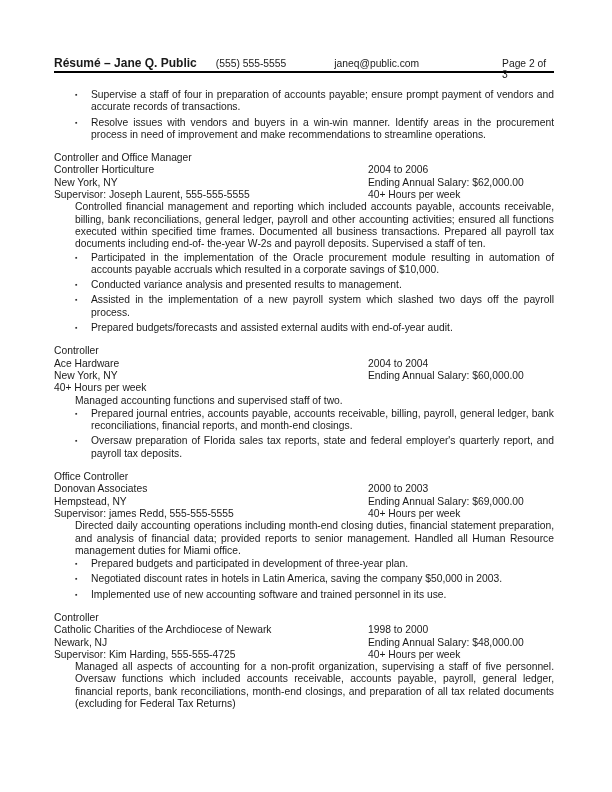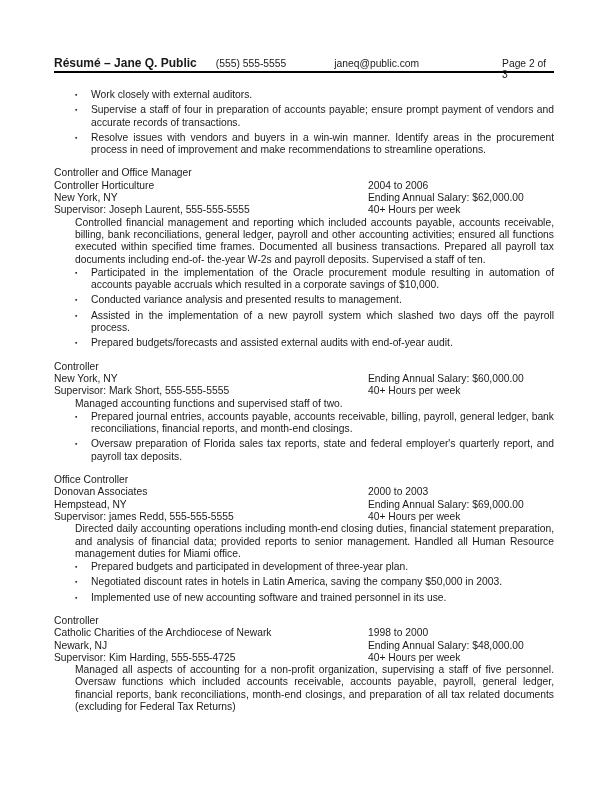--- a/index.html
+++ b/index.html
@@ -27,21 +27,20 @@
 
 <div class="page">
   <div class="header">
     <span class="name">Résumé – Jane Q. Public</span>
     <span class="phone">(555) 555-5555</span>
     <span class="email">janeq@public.com</span>
     <span class="page-no">Page 2 of 3</span>
   </div>
 
   <ul class="bullets top-bullets">
-    <li>Work closely with external auditors.</li>
     <li>Supervise a staff of four in preparation of accounts payable; ensure prompt payment of vendors and accurate records of transactions.</li>
     <li>Resolve issues with vendors and buyers in a win-win manner. Identify areas in the procurement process in need of improvement and make recommendations to streamline operations.</li>
   </ul>
 
   <div class="job">
     <div class="title">Controller and Office Manager</div>
     <div class="row">
         <span class="l">Controller Horticulture</span>
         <span>2004 to 2006</span>
       </div>
@@ -58,25 +57,28 @@
       <li>Participated in the implementation of the Oracle procurement module resulting in automation of accounts payable accruals which resulted in a corporate savings of $10,000.</li>
       <li>Conducted variance analysis and presented results to management.</li>
       <li>Assisted in the implementation of a new payroll system which slashed two days off the payroll process.</li>
       <li>Prepared budgets/forecasts and assisted external audits with end-of-year audit.</li>
     </ul>
   </div>
 
   <div class="job">
     <div class="title">Controller</div>
     <div class="row">
+        <span class="l">Ace Hardware</span>
+        <span>2004 to 2004</span>
+      </div>
+    <div class="row">
         <span class="l">New York, NY</span>
         <span>Ending Annual Salary: $60,000.00</span>
       </div>
     <div class="row">
-        <span class="l">Supervisor: Mark Short, 555-555-5555</span>
         <span>40+ Hours per week</span>
       </div>
     <div class="desc">Managed accounting functions and supervised staff of two.</div>
     <ul class="bullets">
       <li>Prepared journal entries, accounts payable, accounts receivable, billing, payroll, general ledger, bank reconciliations, financial reports, and month-end closings.</li>
       <li>Oversaw preparation of Florida sales tax reports, state and federal employer's quarterly report, and payroll tax deposits.</li>
     </ul>
   </div>
 
   <div class="job">

